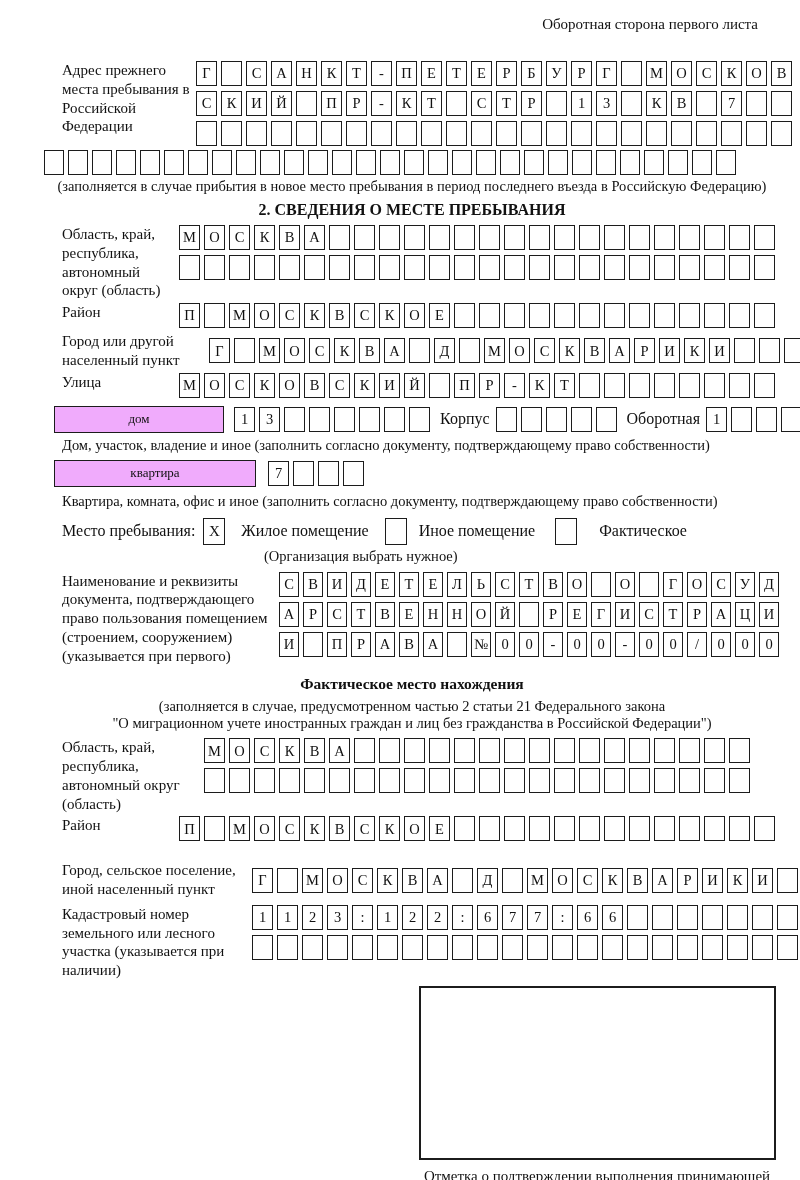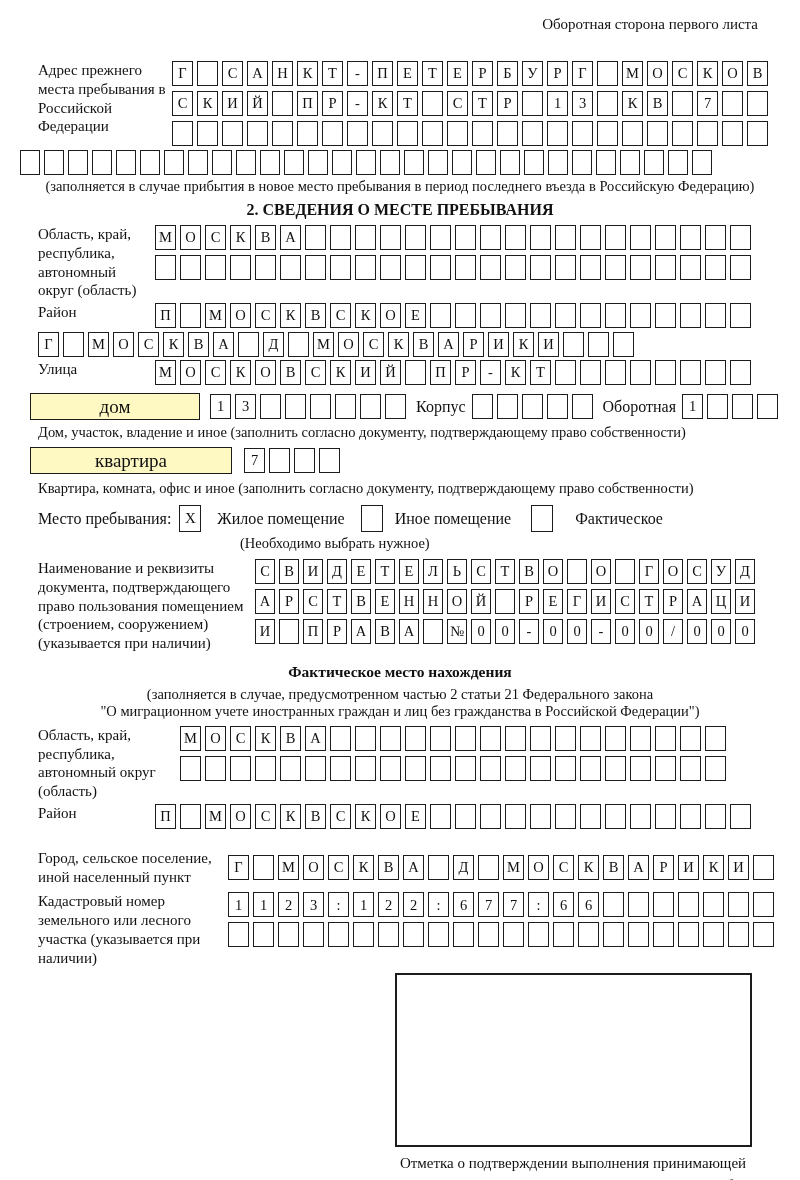--- a/index.html
+++ b/index.html
@@ -5,20 +5,21 @@
   * { margin:0; padding:0; box-sizing:border-box; }
   html,body { background:#ffffff; }
   .page {
     position:relative;
     width:800px; height:1180px;
     background:#ffffff;
     color:#111;
     font-family:"Liberation Serif","DejaVu Serif",serif;
     font-size:15px;
     overflow:hidden;
+    padding-left:24px;
   }
   .hdr {
     padding:16px 42px 0 0;
     text-align:right;
     font-size:15px;
   }
   .frow { display:flex; align-items:flex-start; margin-left:38px; }
   .frow.vcenter { align-items:center; }
   .lbl { font-size:15px; line-height:1.25; flex:none; }
   .stack { display:flex; flex-direction:column; gap:5px; }
@@ -30,21 +31,21 @@
     font-size:14.5px; line-height:1;
     background:#fff;
   }
   .boxrow.narrow .cbox { width:20px; }
   .note { font-size:14.5px; }
   .center { text-align:center; }
   .sec-title { font-weight:bold; font-size:16px; }
   .widefield {
     border:1.6px solid #1c1c1c; height:27px;
     display:flex; align-items:center; justify-content:center;
-    font-size:19px; flex:none; background:#fef9c3;
+    font-size:13px; flex:none; background:#f0abfc;
   }
   .chk {
     width:22px; height:27px; flex:none;
     border:1.6px solid #1c1c1c;
     display:flex; align-items:center; justify-content:center;
     font-size:15px; background:#fff;
   }
   .inline-lbl { font-size:16px; flex:none; }
   .stamp {
     width:357px; height:174px;
@@ -265,20 +266,21 @@
         <span class="cbox"></span>
         <span class="cbox"></span>
         <span class="cbox"></span>
         <span class="cbox"></span>
         <span class="cbox"></span>
         <span class="cbox"></span>
       </div>
   </div>
 
   <div class="frow vcenter" style="margin-top:4px">
+    <div class="lbl" style="width:147px">Город или другой населенный пункт</div>
     <div class="boxrow">
         <span class="cbox">Г</span>
         <span class="cbox"></span>
         <span class="cbox">М</span>
         <span class="cbox">О</span>
         <span class="cbox">С</span>
         <span class="cbox">К</span>
         <span class="cbox">В</span>
         <span class="cbox">А</span>
         <span class="cbox"></span>
@@ -373,24 +375,24 @@
 
   <div class="frow vcenter" style="margin-top:8px">
     <div class="inline-lbl">Место пребывания:</div>
     <div class="chk" style="margin-left:8px">Х</div>
     <div class="inline-lbl" style="margin-left:16px">Жилое помещение</div>
     <div class="chk" style="margin-left:16px"></div>
     <div class="inline-lbl" style="margin-left:12px">Иное помещение</div>
     <div class="chk" style="margin-left:20px"></div>
     <div class="inline-lbl" style="margin-left:22px">Фактическое</div>
   </div>
-  <div class="note" style="margin:3px 0 0 240px">(Необходимо выбрать нужное)</div>
+  <div class="note" style="margin:3px 0 0 240px">(Организация выбрать нужное)</div>
 
   <div class="frow" style="margin-top:7px">
-    <div class="lbl" style="width:217px">Наименование и реквизиты документа, подтверждающего право пользования помещением (строением, сооружением) (указывается при наличии)</div>
+    <div class="lbl" style="width:217px">Наименование и реквизиты документа, подтверждающего право пользования помещением (строением, сооружением) (указывается при первого)</div>
     <div class="stack">
       <div class="boxrow narrow">
           <span class="cbox">С</span>
           <span class="cbox">В</span>
           <span class="cbox">И</span>
           <span class="cbox">Д</span>
           <span class="cbox">Е</span>
           <span class="cbox">Т</span>
           <span class="cbox">Е</span>
           <span class="cbox">Л</span>

